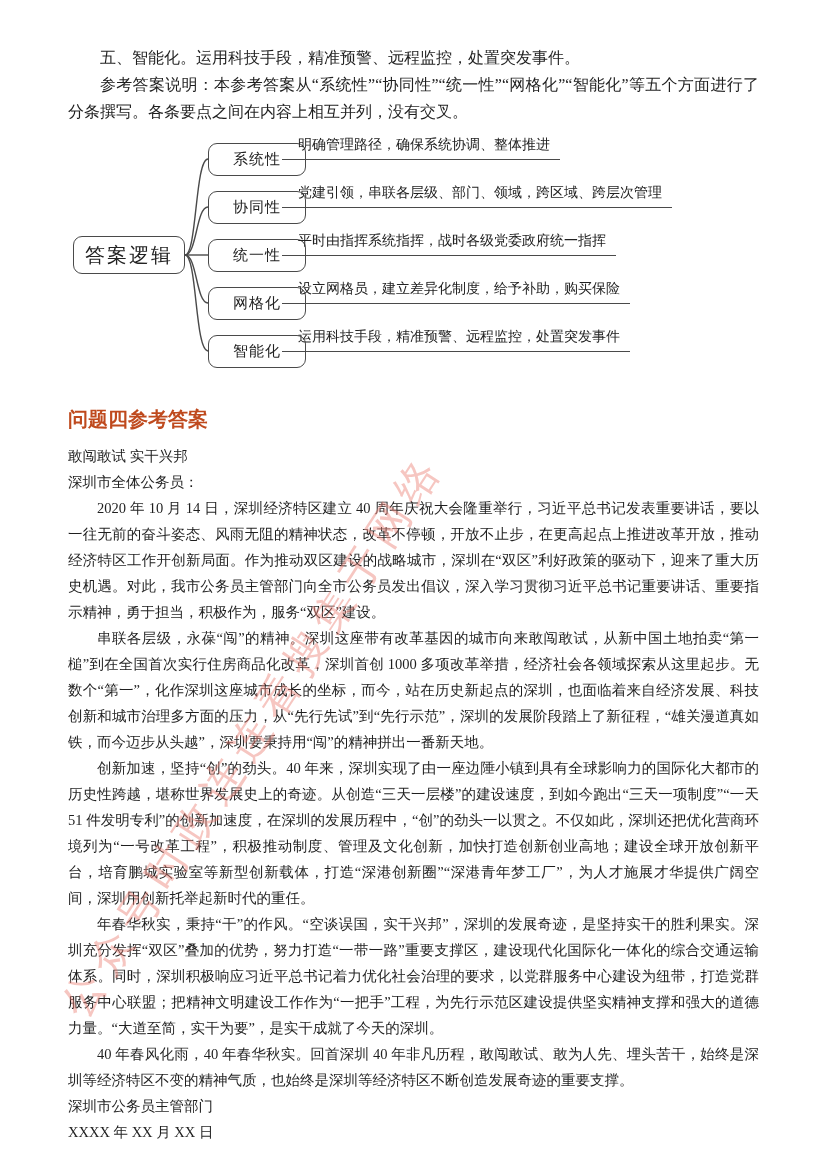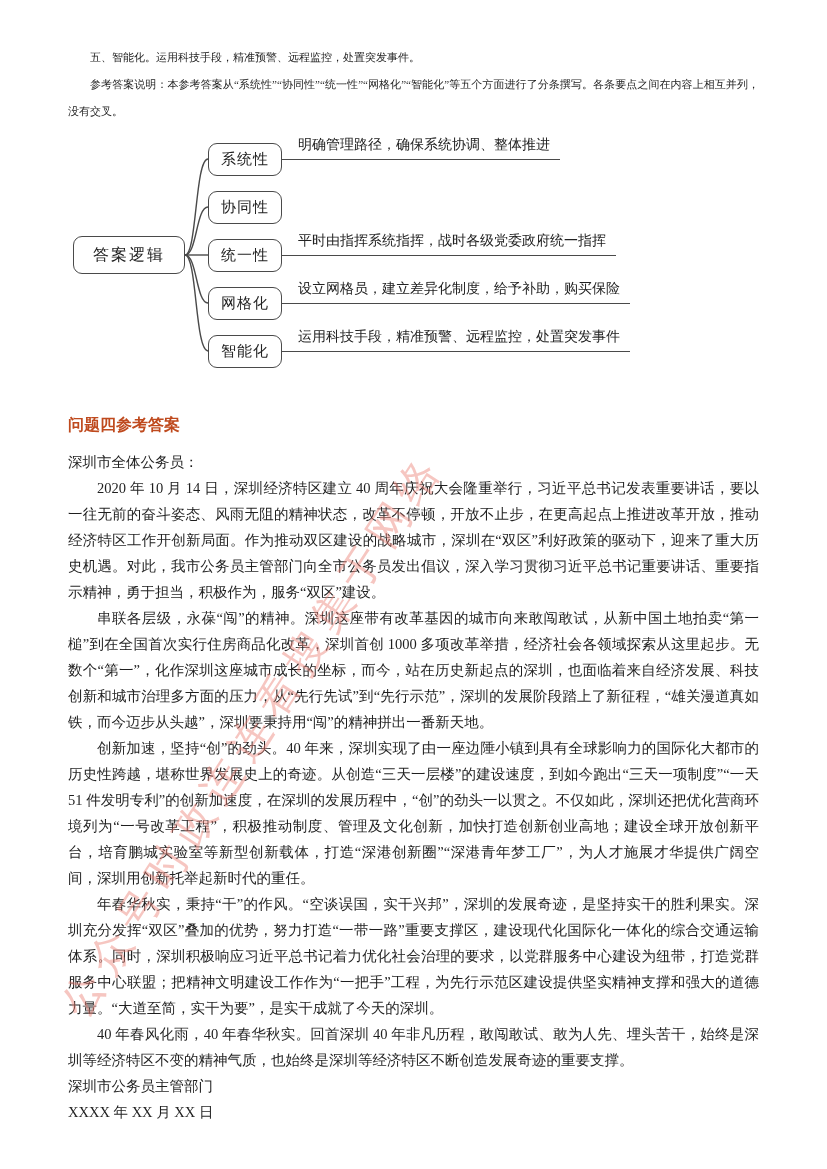--- a/index.html
+++ b/index.html
@@ -11,41 +11,41 @@
   }
   
   .watermark {
     position:absolute; left:72px; top:985px; white-space:nowrap;
     transform:rotate(-57deg); transform-origin:0 50%;
     font-size:42px; letter-spacing:9px; color:rgba(236,128,118,0.45);
     pointer-events:none; z-index:5;
   }
   .content { position:relative; z-index:2; }
   
-  .intro p { font-size:11px; line-height:27px; text-align:justify; text-indent:2em; }
+  .intro p { font-size:16px; line-height:27px; text-align:justify; text-indent:2em; }
   .lead { font-weight:normal; }
   
   .diagram { position:relative; height:252px; margin:8px 0 4px; }
   .connectors { position:absolute; left:0; top:0; }
   .node {
     position:absolute; border:1.5px solid #4a4a4a; border-radius:9px; background:#fff;
     display:flex; align-items:center; justify-content:center; font-size:15px; color:#222;
   }
-  .root { left:5px; top:103px; width:112px; height:38px; font-size:16px; letter-spacing:2px;text-align:right; }
-  .branch { left:140px; width:74px; height:33px; letter-spacing:1px; }
+  .root { left:5px; top:103px; width:112px; height:38px; font-size:20px; letter-spacing:2px;text-align:right; }
+  .branch { left:140px; width:98px; height:33px; letter-spacing:1px; }
   .b0{top:10px}.b1{top:58px}.b2{top:106px}.b3{top:154px}.b4{top:202px}
   .desc {
     position:absolute; left:214px; font-size:14px; line-height:22px; white-space:nowrap;
     padding:0 10px 3px 16px; border-bottom:1.4px solid #4a4a4a; color:#222;
   }
   .d0{top:1px}.d1{top:49px}.d2{top:97px}.d3{top:145px}.d4{top:193px}
   
   .heading {
     font-family:"Liberation Sans","DejaVu Sans",sans-serif;
-    font-size:16px; font-weight:bold; color:#bf4a1e; line-height:28px; margin:26px 0 10px;
+    font-size:20px; font-weight:bold; color:#bf4a1e; line-height:28px; margin:20px 0 10px;
   }
   .letter { font-size:14.5px; line-height:26px; text-align:justify; }
   .letter .plain { text-indent:0; }
   .letter .para { text-indent:2em; }
 </style>
 </head>
 <body>
 
 <div class="page">
 
@@ -68,28 +68,30 @@
       </svg>
       <div class="node root">答案逻辑</div>
 
       <div class="node branch b0">系统性</div>
       <div class="node branch b1">协同性</div>
       <div class="node branch b2">统一性</div>
       <div class="node branch b3">网格化</div>
       <div class="node branch b4">智能化</div>
 
       <div class="desc d0">明确管理路径，确保系统协调、整体推进</div>
+      <div class="desc d1">党建引领，串联各层级、部门、领域，跨区域、跨层次管理</div>
       <div class="desc d2">平时由指挥系统指挥，战时各级党委政府统一指挥</div>
       <div class="desc d3">设立网格员，建立差异化制度，给予补助，购买保险</div>
       <div class="desc d4">运用科技手段，精准预警、远程监控，处置突发事件</div>
     </div>
 
     <h1 class="heading">问题四参考答案</h1>
 
     <div class="letter">
+      <p class="plain">敢闯敢试 实干兴邦</p>
       <p class="plain">深圳市全体公务员：</p>
 
       <p class="para"><span class="lead"></span><span>2020 年 10 月 14 日，深圳经济特区建立 40 周年庆祝大会隆重举行，习近平总书记发表重要讲话，要以一往无前的奋斗姿态、风雨无阻的精神状态，改革不停顿，开放不止步，在更高起点上推进改革开放，推动经济特区工作开创新局面。作为推动双区建设的战略城市，深圳在“双区”利好政策的驱动下，迎来了重大历史机遇。对此，我市公务员主管部门向全市公务员发出倡议，深入学习贯彻习近平总书记重要讲话、重要指示精神，勇于担当，积极作为，服务“双区”建设。</span></p>
       <p class="para"><span class="lead">串联各层级，永葆“闯”的精神。</span><span>深圳这座带有改革基因的城市向来敢闯敢试，从新中国土地拍卖“第一槌”到在全国首次实行住房商品化改革，深圳首创 1000 多项改革举措，经济社会各领域探索从这里起步。无数个“第一”，化作深圳这座城市成长的坐标，而今，站在历史新起点的深圳，也面临着来自经济发展、科技创新和城市治理多方面的压力，从“先行先试”到“先行示范”，深圳的发展阶段踏上了新征程，“雄关漫道真如铁，而今迈步从头越”，深圳要秉持用“闯”的精神拼出一番新天地。</span></p>
       <p class="para"><span class="lead">创新加速，坚持“创”的劲头。</span><span>40 年来，深圳实现了由一座边陲小镇到具有全球影响力的国际化大都市的历史性跨越，堪称世界发展史上的奇迹。从创造“三天一层楼”的建设速度，到如今跑出“三天一项制度”“一天 51 件发明专利”的创新加速度，在深圳的发展历程中，“创”的劲头一以贯之。不仅如此，深圳还把优化营商环境列为“一号改革工程”，积极推动制度、管理及文化创新，加快打造创新创业高地；建设全球开放创新平台，培育鹏城实验室等新型创新载体，打造“深港创新圈”“深港青年梦工厂”，为人才施展才华提供广阔空间，深圳用创新托举起新时代的重任。</span></p>
       <p class="para"><span class="lead">年春华秋实，秉持“干”的作风。</span><span>“空谈误国，实干兴邦”，深圳的发展奇迹，是坚持实干的胜利果实。深圳充分发挥“双区”叠加的优势，努力打造“一带一路”重要支撑区，建设现代化国际化一体化的综合交通运输体系。同时，深圳积极响应习近平总书记着力优化社会治理的要求，以党群服务中心建设为纽带，打造党群服务中心联盟；把精神文明建设工作作为“一把手”工程，为先行示范区建设提供坚实精神支撑和强大的道德力量。“大道至简，实干为要”，是实干成就了今天的深圳。</span></p>
       <p class="para"><span class="lead"></span><span>40 年春风化雨，40 年春华秋实。回首深圳 40 年非凡历程，敢闯敢试、敢为人先、埋头苦干，始终是深圳等经济特区不变的精神气质，也始终是深圳等经济特区不断创造发展奇迹的重要支撑。</span></p>
 
       <p class="plain">深圳市公务员主管部门</p>
       <p class="plain">XXXX 年 XX 月 XX 日</p>

